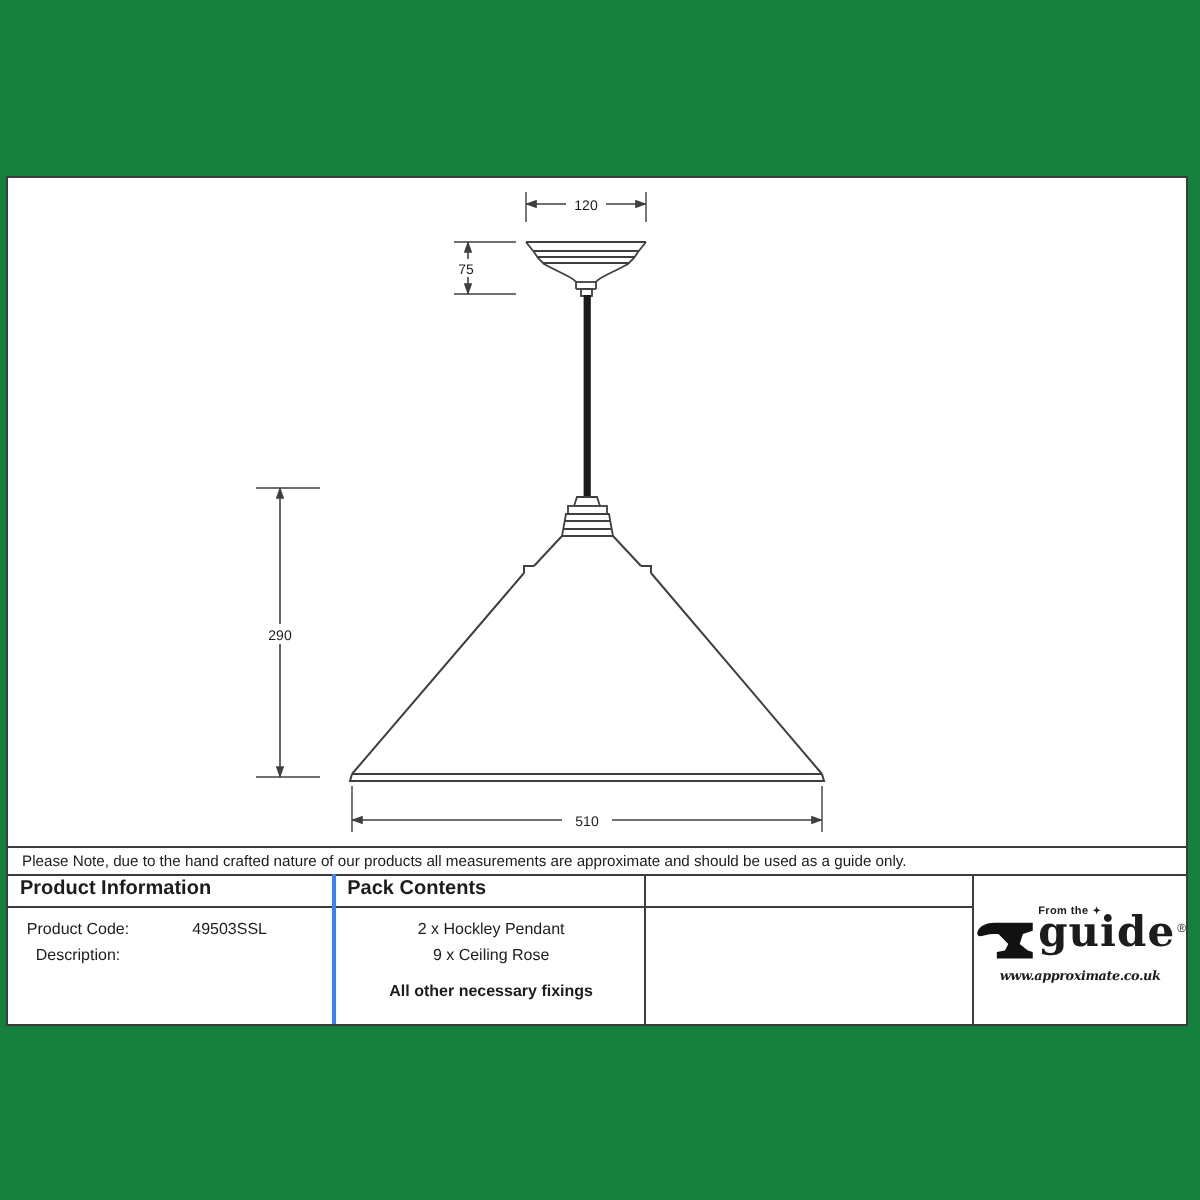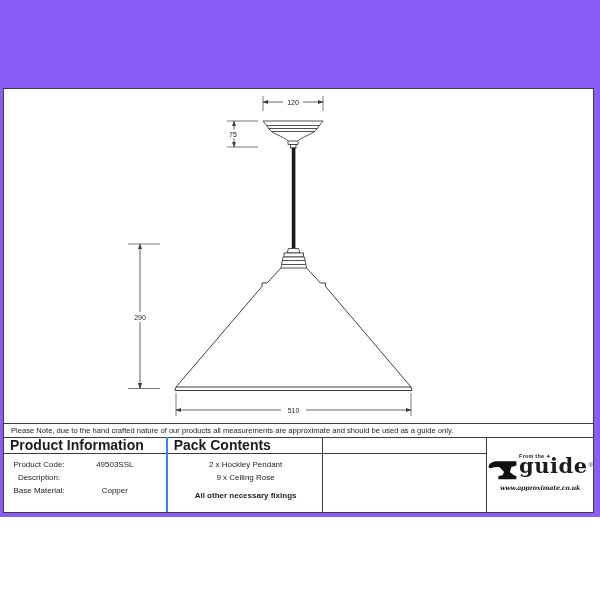--- a/index.html
+++ b/index.html
@@ -1,30 +1,30 @@
 <!DOCTYPE html>
 <html><head>
 <meta charset="utf-8">
 <style>
   html,body{margin:0;padding:0;background:#ffffff;}
-  .page{position:relative;width:600px;height:517px;background:#8b5cf6;overflow:hidden;
+  .page{position:relative;width:600px;height:600px;background:#15803d;overflow:hidden;
         font-family:"Liberation Sans",sans-serif;color:#1c1c1c;}
   .sheet{position:absolute;left:3px;top:88px;width:589px;height:423px;border:1px solid #3c3c3c;background:#fff;}
   svg.drawing{position:absolute;left:0;top:0;width:600px;height:600px;pointer-events:none;}
   .dim-text{font-family:"Liberation Sans",sans-serif;font-size:7px;fill:#1c1c1c;}
   .note-row{position:absolute;left:0;right:0;top:334px;height:13px;border-top:1px solid #3c3c3c;
             border-bottom:1px solid #3c3c3c;font-size:7.6px;line-height:13px;padding-left:7px;
             white-space:nowrap;overflow:hidden;}
   .info-table{position:absolute;left:0;right:0;top:348px;bottom:0;display:flex;}
   .col{position:relative;height:100%;box-sizing:border-box;}
   .col1{width:166px;}
   .col2{width:160px;border-left:2px solid #3b82f6;}
   .col3{width:169px;border-left:1px solid #3c3c3c;}
   .col4{flex:1;border-left:1px solid #3c3c3c;display:flex;align-items:center;justify-content:center;}
-  .cell-header{height:16px;border-bottom:1px solid #3c3c3c;font-size:14px;font-weight:bold;
+  .cell-header{height:16px;border-bottom:1px solid #3c3c3c;font-size:10px;font-weight:bold;
                line-height:16px;padding-left:6px;}
   .cell-body{padding:4px 4px 0 6px;font-size:8px;text-align:center;}
   .pi-row{display:flex;line-height:13px;}
   .pi-label{width:58px;flex:none;}
   .pi-value{flex:1;}
   .pc-item{line-height:13px;}
   .pc-footer{line-height:13px;margin-top:5px;font-weight:bold;}
   
   .logo{display:flex;flex-direction:column;align-items:center;transform:translateY(-2px);}
   .logo-top{display:flex;align-items:flex-start;}
@@ -52,24 +52,20 @@
 
       <div class="col col1">
         <div class="cell-header">Product Information</div>
         <div class="cell-body">
           <div class="pi-row">
             <span class="pi-label">Product Code:</span>
             <span class="pi-value">49503SSL</span>
           </div>
           <div class="pi-row">
             <span class="pi-label">Description:</span>
-          </div>
-          <div class="pi-row">
-            <span class="pi-label">Base Material:</span>
-            <span class="pi-value">Copper</span>
           </div>
         </div>
       </div>
 
       <div class="col col2">
         <div class="cell-header">Pack Contents</div>
         <div class="cell-body">
           <div class="pc-item">2 x Hockley Pendant</div>
           <div class="pc-item">9 x Ceiling Rose</div>
           <div class="pc-footer">All other necessary fixings</div>

